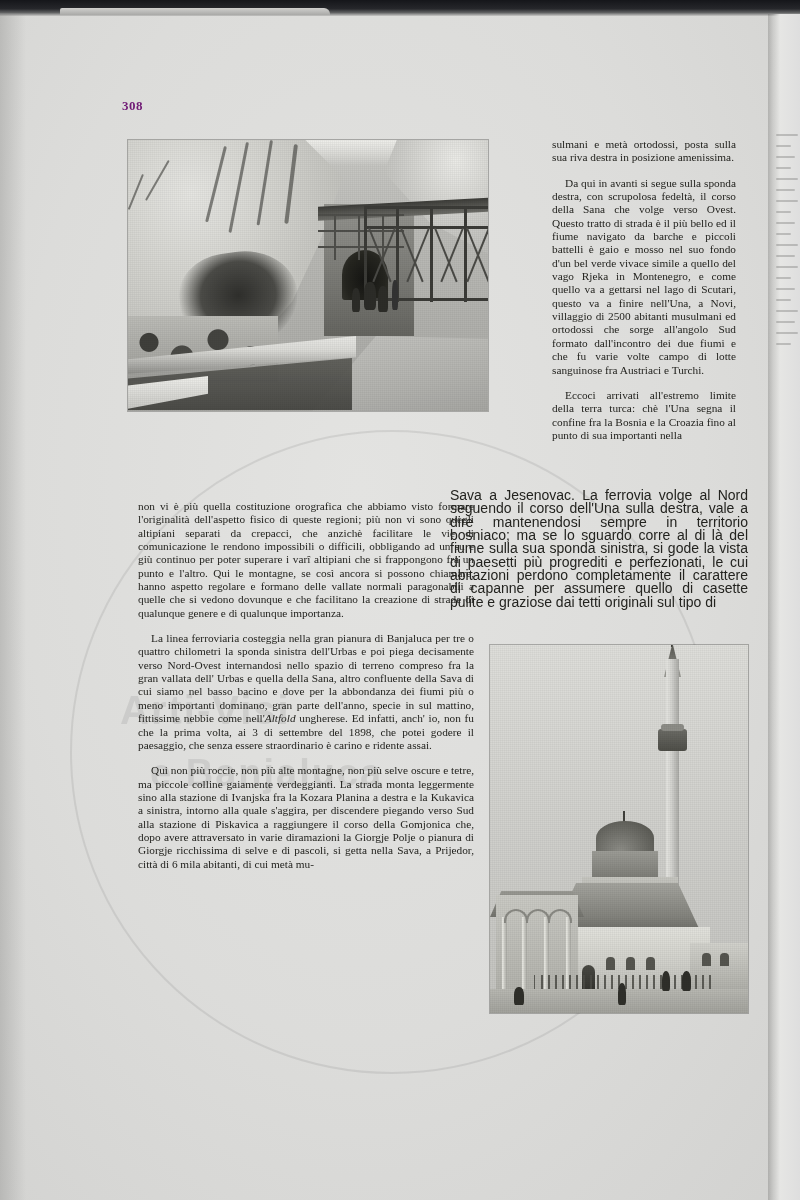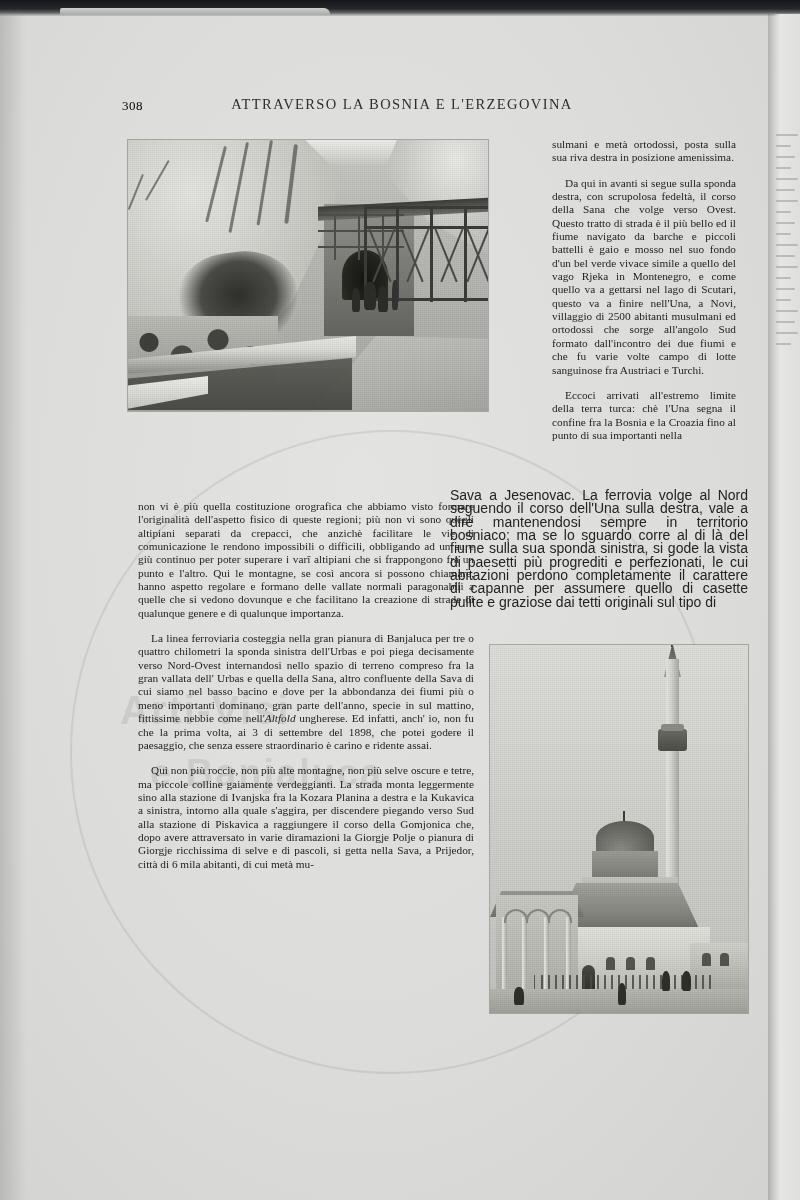--- a/index.html
+++ b/index.html
@@ -60,22 +60,22 @@
     letter-spacing:2px;white-space:nowrap;pointer-events:none;
   }
   #wm-line1{top:688px;font-size:40px;}
   #wm-line2{top:752px;left:150px;font-size:38px;}
 
   
   #runhead{
     position:absolute;left:122px;top:96px;width:560px;height:22px;
   }
   #folio{
-    position:absolute;left:0;top:2px;font-size:13px;color:#000000;
-    font-family:"Liberation Serif", serif;letter-spacing:.5px;
+    position:absolute;left:0;top:2px;font-size:13px;color:#701a75;
+    font-family:"Liberation Serif", serif;letter-spacing:.5px;font-weight:bold;
   }
   #runtitle{
     position:absolute;left:0;right:0;top:0;text-align:center;
     font-size:14.5px;color:#2e2e2b;letter-spacing:1.4px;
     font-family:"Liberation Serif", serif;
   }
 
   
   .figure{position:absolute;}
   .plate{
@@ -339,21 +339,20 @@
         <i></i>
     </div>
   </div>
 
   <div id="watermark"></div>
   <div id="wm-line1">Arti-Visi</div>
   <div id="wm-line2">e Banjaluca</div>
 
   <div id="runhead">
     <div id="folio">308</div>
-    <div id="runtitle">ATTRAVERSO LA BOSNIA E L'ERZEGOVINA</div>
   </div>
 
   <div class="figure" id="fig1">
     <div class="plate soft" id="plate1">
       <div class="sky-top"></div>
       <div class="right-rock"></div>
       <div class="cliff"></div>
 
       <div class="cliff-streak" style="left:96px;top:6px;width:3px;height:78px;transform:rotate(14deg);"></div>
       <div class="cliff-streak" style="left:118px;top:2px;width:3px;height:92px;transform:rotate(11deg);"></div>

